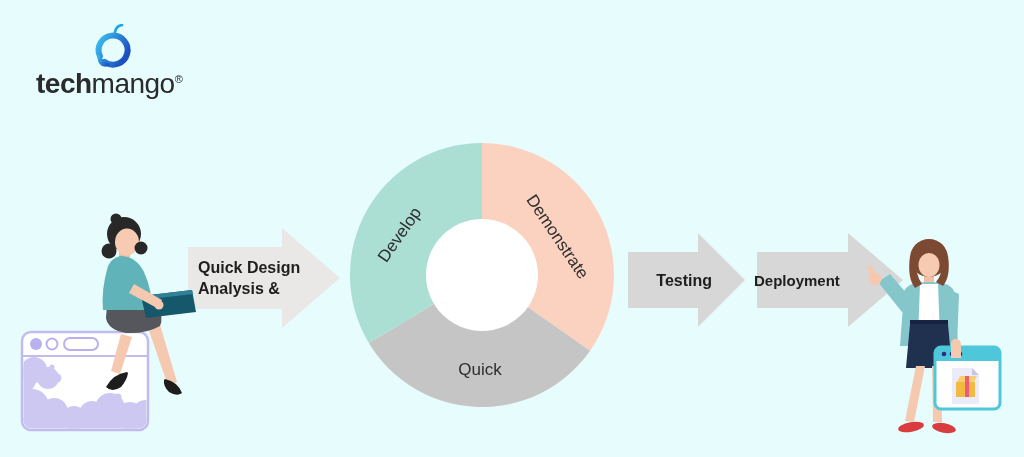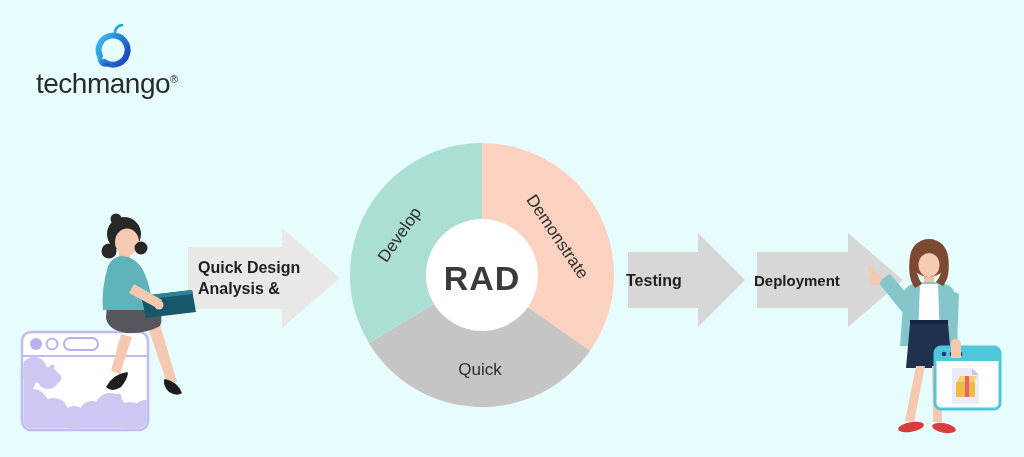--- a/index.html
+++ b/index.html
@@ -6,28 +6,28 @@
   .canvas{
     position:relative;width:1024px;height:457px;overflow:hidden;
     background:#e7fcfc;
     font-family:"Liberation Sans","DejaVu Sans",sans-serif;
     color:#222;
   }
   
   .logo{position:absolute;left:36px;top:24px;width:170px;height:78px;}
   .logo svg{position:absolute;left:56px;top:0;}
   .logo-text{position:absolute;left:0;top:44px;font-size:28px;color:#2b2b2b;letter-spacing:-0.5px;white-space:nowrap;}
-  .logo-text .b{font-weight:400;margin-top:32px;}
+  .logo-text .b{font-weight:700;margin-top:32px;}
   .logo-text .l{font-weight:400;margin-top:20px;}
   .logo-text sup{font-size:11px;font-weight:400;}
   
   .arrows{position:absolute;left:0;top:0;pointer-events:none;}
   .arrow-label{position:absolute;font-weight:700;color:#1e1e1e;}
   .lbl-analysis{left:198px;top:257px;font-size:16px;line-height:21px;}
-  .lbl-testing{left:626px;top:272px;width:86px;text-align:left;font-size:16px;}
+  .lbl-testing{left:626px;top:272px;width:86px;text-align:right;font-size:16px;}
   .lbl-deployment{left:754px;top:272px;width:100px;text-align:left;font-size:15px;}
   
   .donut{position:absolute;left:346px;top:139px;}
   .seg-label{position:absolute;font-size:17px;font-weight:500;color:#2e2e2e;white-space:nowrap;}
   .lbl-develop{left:400px;top:235px;transform:translate(-50%,-50%) rotate(-55deg);}
   .lbl-demonstrate{left:557px;top:237px;transform:translate(-50%,-50%) rotate(56deg);}
   .lbl-refine{left:480px;top:370px;transform:translate(-50%,-50%);}
   .rad-center{
     position:absolute;left:482px;top:278px;transform:translate(-50%,-50%);
     font-size:34px;font-weight:800;letter-spacing:1px;color:#3b3b3b;
@@ -71,21 +71,20 @@
 
   <svg class="donut" width="272" height="272" viewBox="-136 -136 272 272">
     <path d="M0,0 L0,-132 A132,132 0 0 1 108.1,75.7 Z" fill="#fbd2bf"></path>
     <path d="M0,0 L108.1,75.7 A132,132 0 0 1 -113.2,68.0 Z" fill="#c6c5c5"></path>
     <path d="M0,0 L-113.2,68.0 A132,132 0 0 1 0,-132 Z" fill="#abdfd3"></path>
     <circle cx="0" cy="0" r="56" fill="#ffffff"></circle>
   </svg>
   <div class="seg-label lbl-develop">Develop</div>
   <div class="seg-label lbl-demonstrate">Demonstrate</div>
   <div class="seg-label lbl-refine">Quick</div>
-  <div class="rad-center">RAD</div>
 
   <svg class="illus-left" width="182" height="246" viewBox="0 0 182 246">
     <defs>
       <clipPath id="winclip">
           <rect x="5.5" y="127.5" width="123" height="95" rx="8"></rect>
         </clipPath>
     </defs>
 
     <g>
       <rect x="4" y="126" width="126" height="98" rx="9" fill="#ffffff" stroke="#c2bbf0" stroke-width="2.5"></rect>

